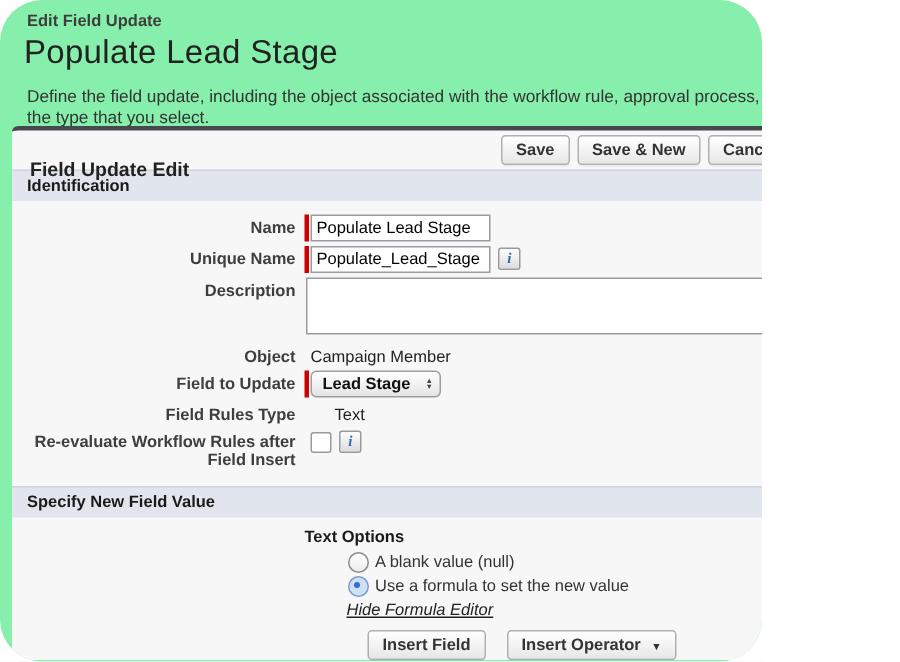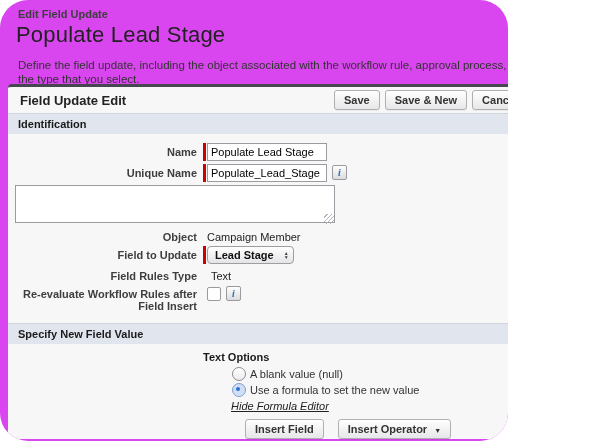--- a/index.html
+++ b/index.html
@@ -1,30 +1,30 @@
 <!DOCTYPE html>
 <html><head>
 <meta charset="utf-8">
 <style>
   html,body{margin:0;padding:0;}
   body{font-family:"Liberation Sans",sans-serif;background:#fff;}
-  #screen{position:relative;width:508px;height:441px;overflow:hidden;background:#d946ef;color:#333;font-size:11px;border-radius:28px;}
+  #screen{position:relative;width:508px;height:441px;overflow:hidden;background:#86efac;color:#333;font-size:11px;border-radius:28px;}
 
   
   .page-header{padding:8px 0 0 18px;}
   .breadcrumb{font-size:11px;font-weight:bold;color:#3e3e3e;}
   .page-title{font-size:22px;font-weight:normal;color:#222;margin:2px 0 0 -2px;letter-spacing:0.2px;}
   .intro{margin:10px 0 0 18px;line-height:14px;font-size:11.5px;color:#333;}
   .intro div{white-space:nowrap;overflow:hidden;}
 
   
   .pb-section{position:absolute;left:8px;top:84px;width:640px;background:#f7f7f8;
               border-top:3px solid #47474f;border-radius:4px 4px 0 0;}
   .pb-header{position:relative;height:26px;}
-  .pb-title{position:absolute;left:12px;top:6px;font-size:13px;font-weight:bold;color:#222;}
+  .pb-title{position:absolute;left:12px;top:18px;font-size:13px;font-weight:bold;color:#222;}
   .btn-row{position:absolute;left:326px;top:3px;display:flex;gap:5px;align-items:center;}
   .btn{font-family:"Liberation Sans",sans-serif;font-size:11px;font-weight:bold;color:#333;
        background:linear-gradient(#ffffff,#e7e7e9);border:1px solid #b0b0b3;border-radius:3px;
        padding:3px 9px;cursor:pointer;box-shadow:0 1px 0 rgba(0,0,0,0.05);}
   .sub-header{background:#e1e5ee;border-top:1px solid #d0d4de;font-weight:bold;color:#1a1a1a;
               padding:4px 0 4px 10px;font-size:11px;}
 
   
   .form-body{padding:6px 0 8px 0;}
   .frow{display:flex;align-items:flex-start;margin:3px 0;}
@@ -104,20 +104,21 @@
       <div class="frow">
         <div class="flabel">Unique Name</div>
         <div class="fctrl">
           <span class="req"></span>
           <input class="tinput" type="text" value="Populate_Lead_Stage" style="">
           <span class="info-icon">i</span>
         </div>
       </div>
 
       <div class="frow">
+        <div class="flabel">Description</div>
         <div class="ta-wrap">
           <textarea class="tarea" style=""></textarea>
           <span class="resize-handle"></span>
         </div>
       </div>
 
       <div class="frow">
         <div class="flabel">Object</div>
         <div class="fctrl">
             <span class="ptext" style="margin-left:4px">Campaign Member</span>
@@ -134,21 +135,21 @@
                 <span>▲</span>
                 <span>▼</span>
               </span>
           </span>
         </div>
       </div>
 
       <div class="frow">
         <div class="flabel">Field Rules Type</div>
         <div class="fctrl">
-            <span class="ptext" style="margin-left:8px">Text</span>
+            <span class="ptext" style="margin-left:20px">Text</span>
           </div>
       </div>
 
       <div class="frow">
         <div class="flabel">Re-evaluate Workflow Rules after Field Insert</div>
         <div class="fctrl" style="margin-left:10px">
           <span class="checkbox"></span>
           <span class="info-icon">i</span>
         </div>
       </div>

